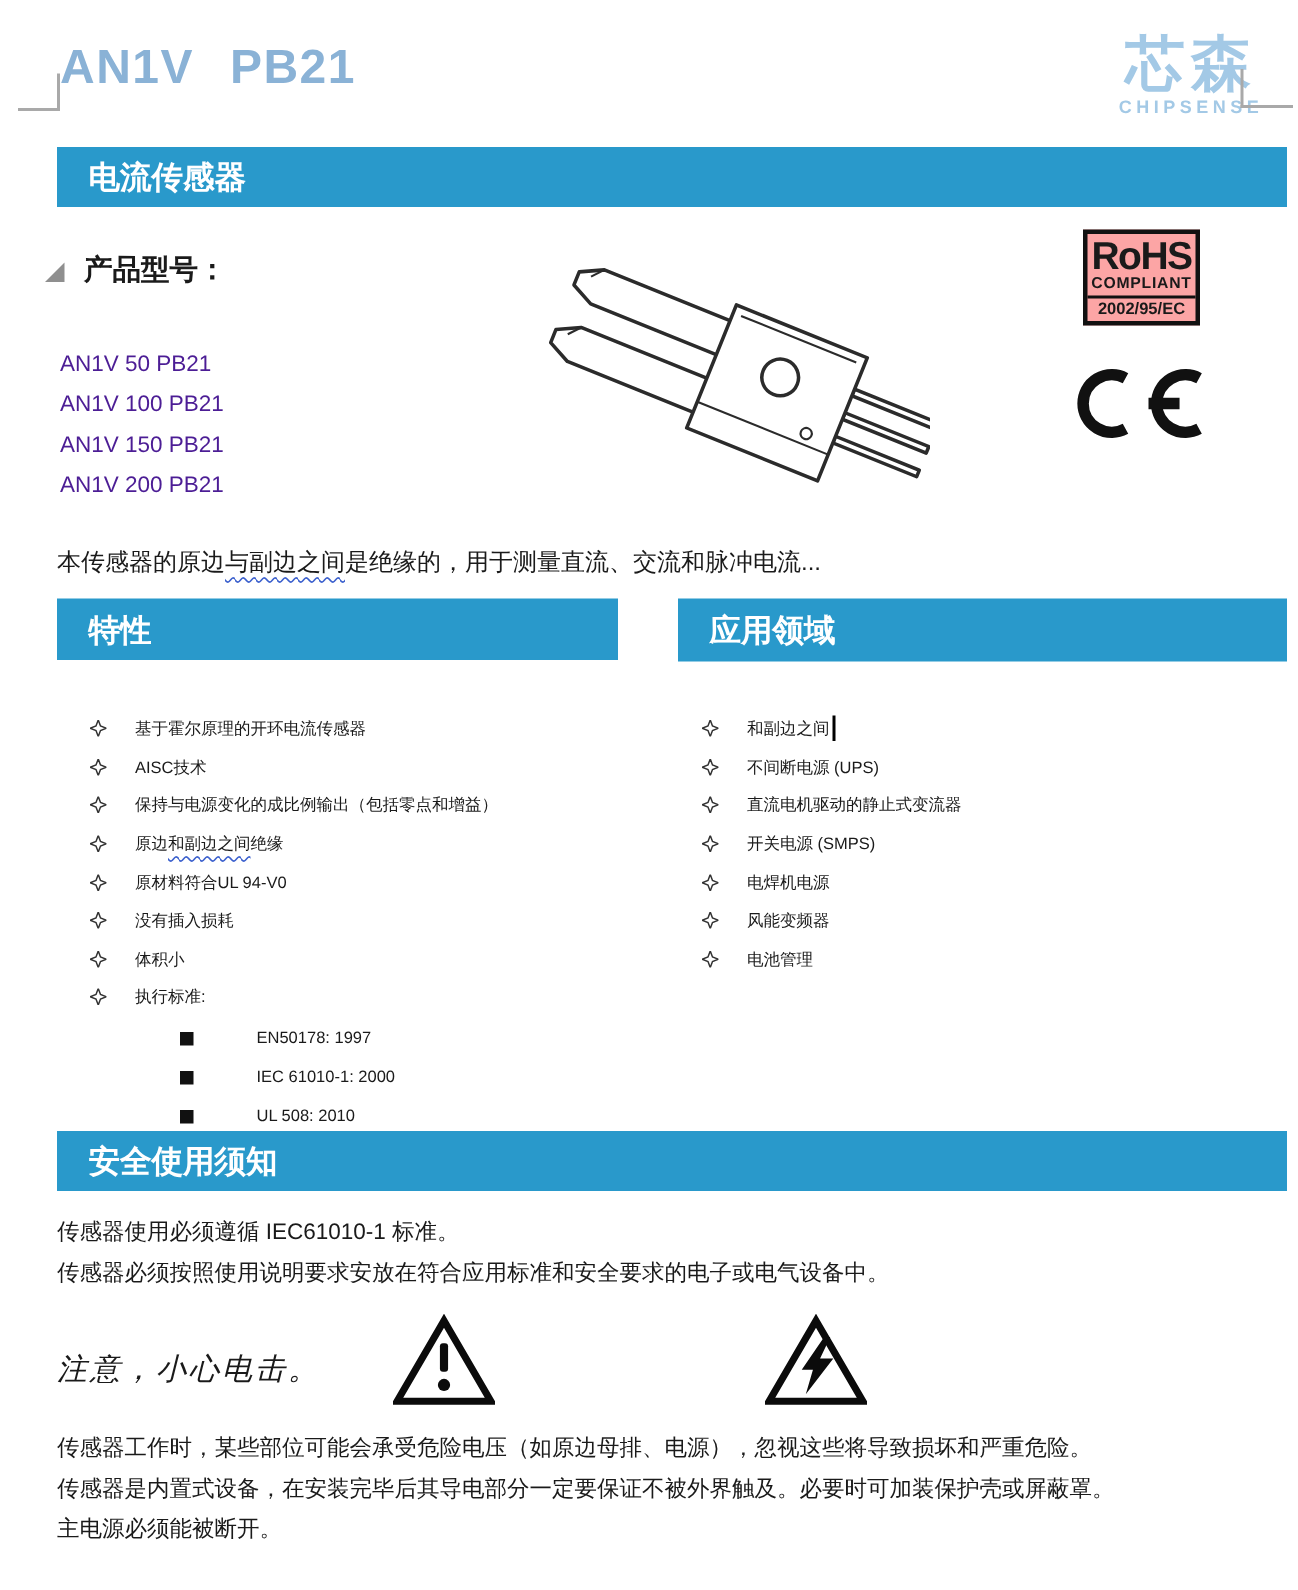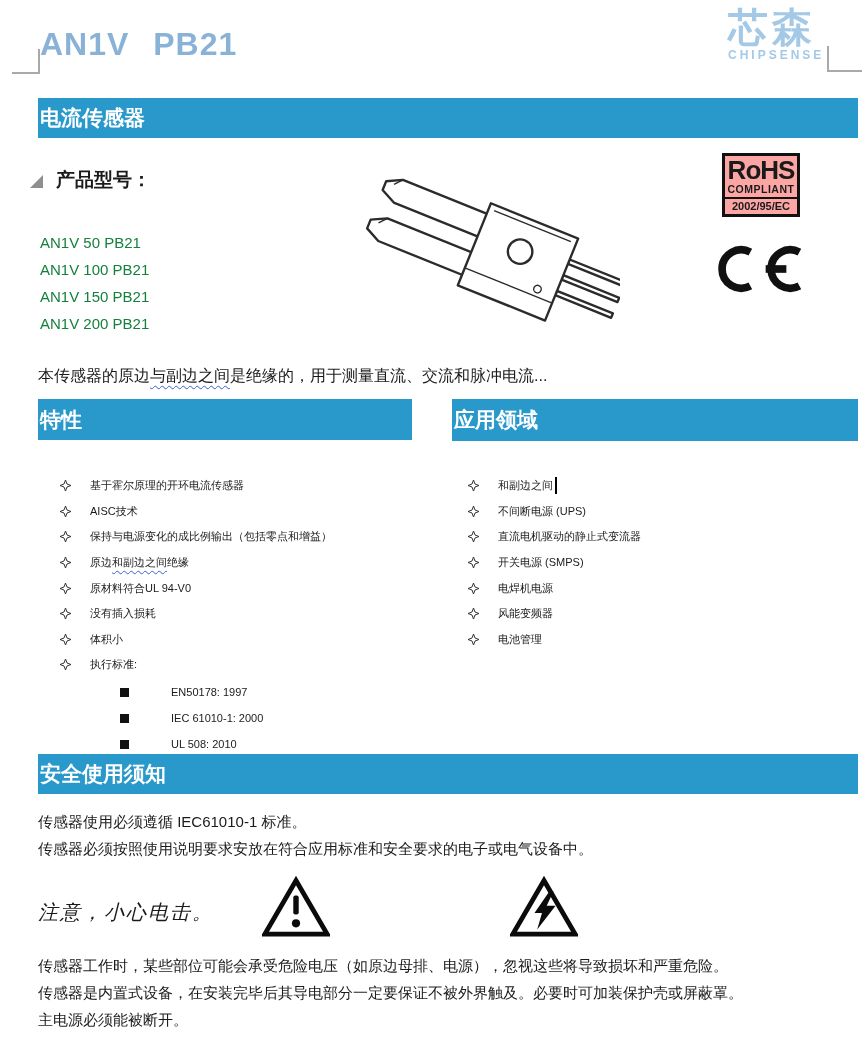--- a/index.html
+++ b/index.html
@@ -8,35 +8,35 @@
     font-family:"Liberation Sans","DejaVu Sans",sans-serif;color:#1a1a1a;
   }
   
   .crop-tl{position:absolute;left:12px;top:49px;width:26px;height:23px;
     border-right:2px solid #a9a9a9;border-bottom:2px solid #a9a9a9;}
   .crop-logo{position:absolute;left:827px;top:46px;width:33px;height:24px;
     border-left:2px solid #a9a9a9;border-bottom:2px solid #a9a9a9;}
   
   .title{position:absolute;left:40px;top:26px;font-size:32px;font-weight:700;
     color:var(--title-blue,#8AB2D6);word-spacing:14px;letter-spacing:1px;}
-  .logo{position:absolute;left:728px;top:4px;width:132px;color:var(--logo-blue,#A3C9E6);}
+  .logo{position:absolute;left:728px;top:20px;width:132px;text-align:center;color:var(--logo-blue,#A3C9E6);}
   .logo-cn{font-size:40px;font-weight:700;letter-spacing:4px;line-height:46px;}
   .logo-en{font-size:12px;font-weight:700;letter-spacing:3px;margin-top:-2px;}
   
   .banner{position:absolute;background:var(--banner-blue,#2999CB);color:#fff;font-weight:700;
-    font-size:21px;box-sizing:border-box;padding-left:2px;display:flex;align-items:center;}
+    font-size:21px;box-sizing:border-box;padding-left:21px;display:flex;align-items:center;}
   .banner-main{left:38px;top:98px;width:820px;height:40px;}
   .banner-feat{left:38px;top:399px;width:374px;height:41px;}
   .banner-app{left:452px;top:399px;width:406px;height:42px;}
   .banner-safety{left:38px;top:754px;width:820px;height:40px;}
   
   .section-marker{position:absolute;left:30px;top:175px;width:0;height:0;
     border-top:13px solid transparent;border-right:13px solid #8f8f8f;}
   .models-heading{position:absolute;left:56px;top:167px;font-size:19px;font-weight:700;}
-  .models-list{position:absolute;left:40px;top:229px;font-size:15px;line-height:27px;color:#15803d;}
+  .models-list{position:absolute;left:40px;top:229px;font-size:15px;line-height:27px;color:#4c1d95;}
   
   .product-svg{position:absolute;left:333px;top:166px;}
   .rohs{position:absolute;left:722px;top:153px;width:78px;border:3px solid #111;text-align:center;
     background:#fca5a5;box-sizing:border-box;}
   .rohs-title{font-size:26px;font-weight:900;letter-spacing:-1px;line-height:26px;padding-top:1px;
     font-family:"Liberation Sans","DejaVu Sans",sans-serif;}
   .rohs-l1{font-size:10.5px;font-weight:900;letter-spacing:0.5px;line-height:13px;}
   .rohs-l2{font-size:11px;font-weight:900;border-top:2px solid #111;line-height:15px;margin-top:1px;}
   .ce{position:absolute;left:712px;top:241px;}
   

